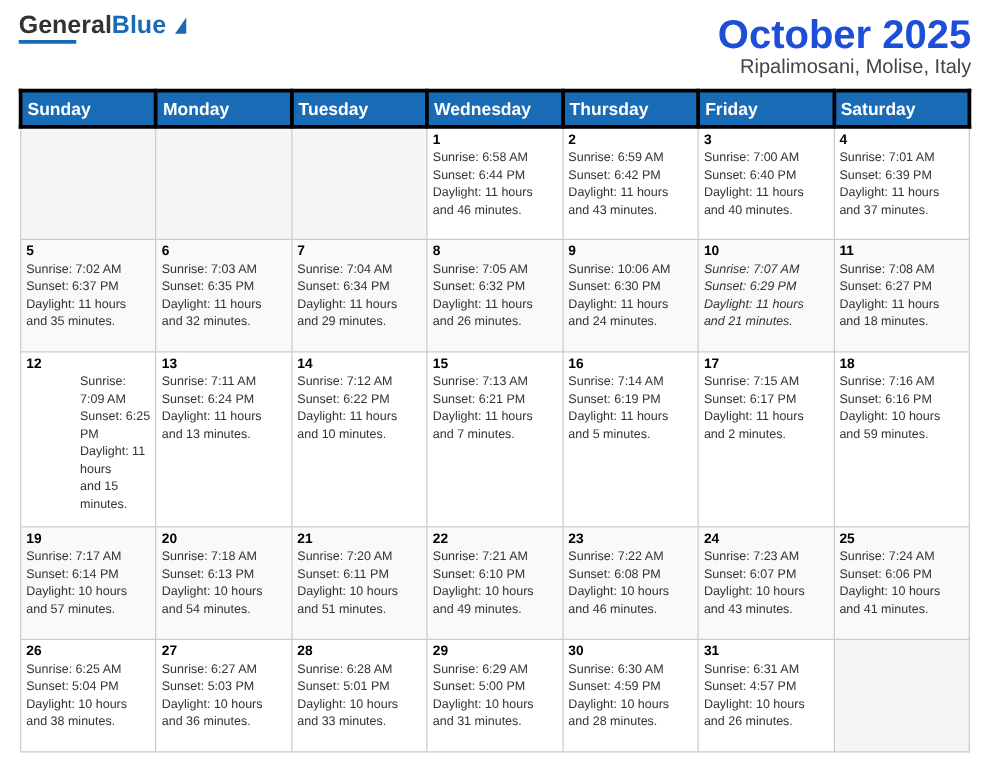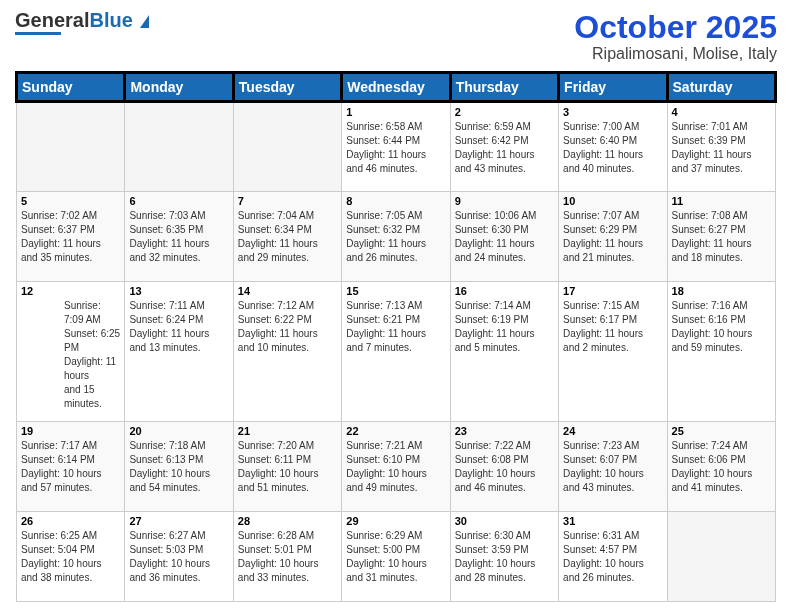--- a/index.html
+++ b/index.html
@@ -183,21 +183,21 @@
           </td>
           <td>
             <span class="day-num">9</span>
             <div class="day-info" style="white-space: pre-line;">Sunrise: 10:06 AM
 Sunset: 6:30 PM
 Daylight: 11 hours
 and 24 minutes.</div>
           </td>
           <td>
             <span class="day-num">10</span>
-            <div class="day-info" style="white-space: pre-line;">Sunrise: 7:07 AM
+            <div class="day-info" style="white-space: pre-line; font-style: italic;">Sunrise: 7:07 AM
 Sunset: 6:29 PM
 Daylight: 11 hours
 and 21 minutes.</div>
           </td>
           <td>
             <span class="day-num">11</span>
             <div class="day-info" style="white-space: pre-line;">Sunrise: 7:08 AM
 Sunset: 6:27 PM
 Daylight: 11 hours
 and 18 minutes.</div>
@@ -330,21 +330,21 @@
           <td>
             <span class="day-num">29</span>
             <div class="day-info" style="white-space: pre-line;">Sunrise: 6:29 AM
 Sunset: 5:00 PM
 Daylight: 10 hours
 and 31 minutes.</div>
           </td>
           <td>
             <span class="day-num">30</span>
             <div class="day-info" style="white-space: pre-line;">Sunrise: 6:30 AM
-Sunset: 3:59 PM
+Sunset: 4:59 PM
 Daylight: 10 hours
 and 28 minutes.</div>
           </td>
           <td>
             <span class="day-num">31</span>
             <div class="day-info" style="white-space: pre-line;">Sunrise: 6:31 AM
 Sunset: 4:57 PM
 Daylight: 10 hours
 and 26 minutes.</div>
           </td>

